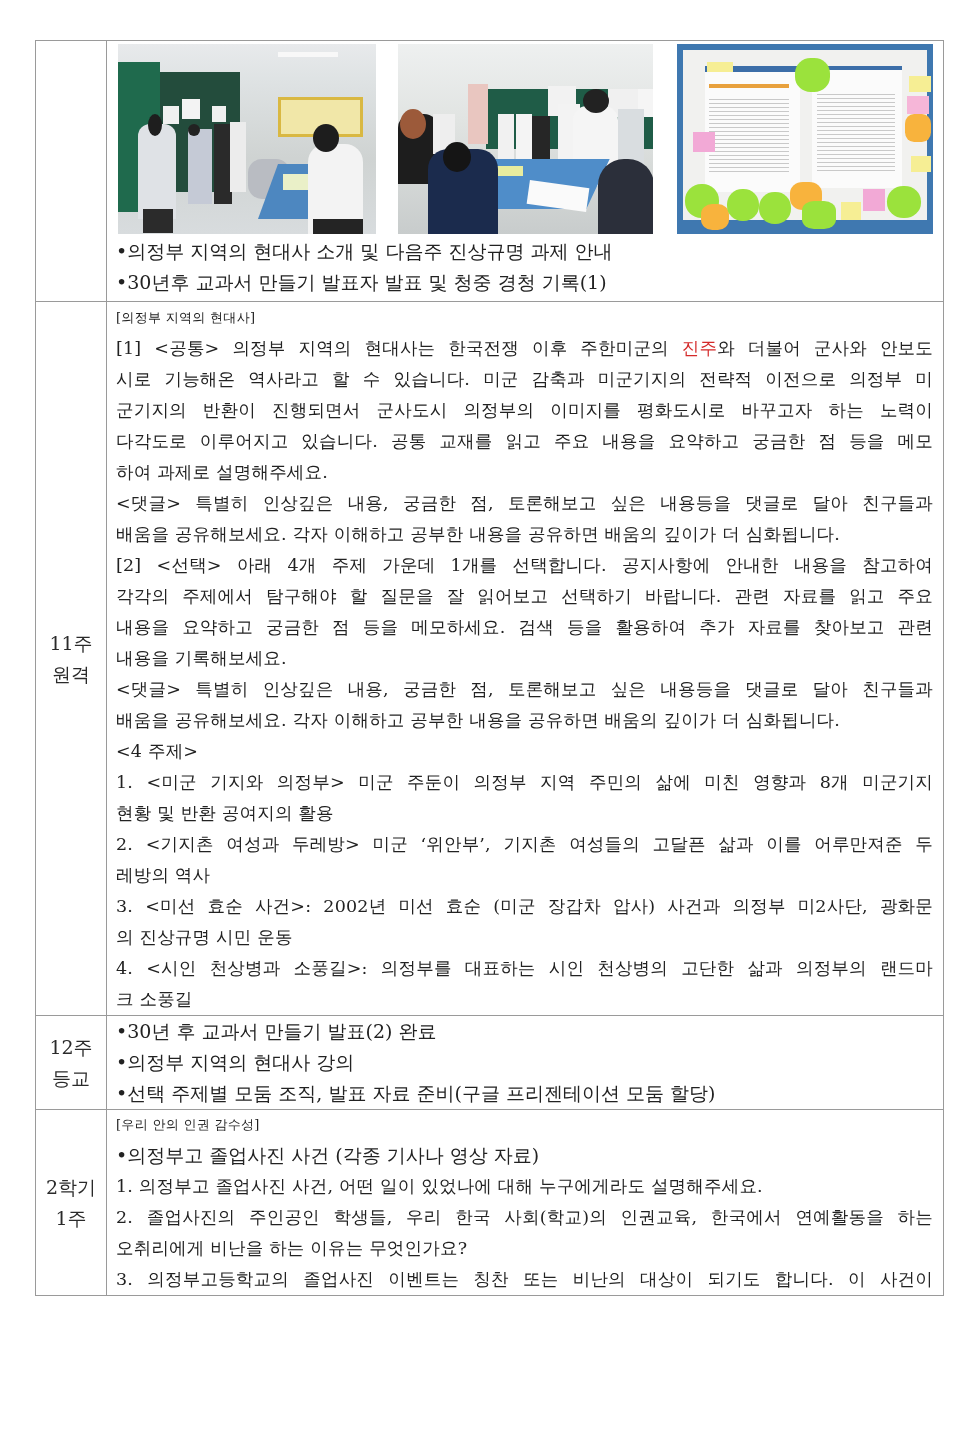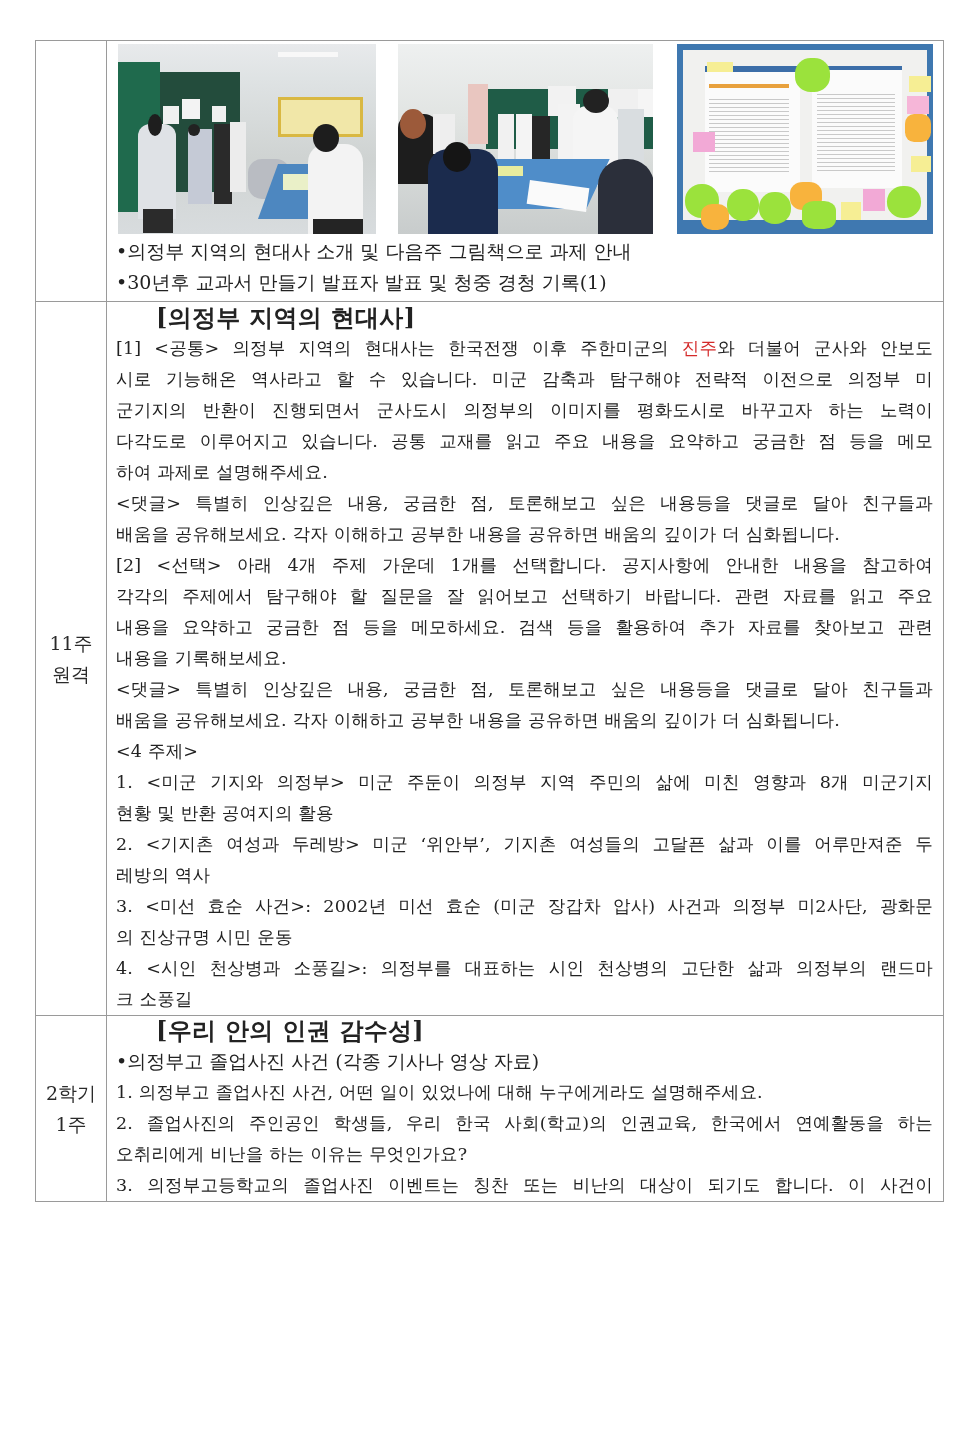--- a/index.html
+++ b/index.html
@@ -8,21 +8,21 @@
   .doc-table { position: absolute; left: 35px; top: 40px; width: 909px;
                border-collapse: collapse; table-layout: fixed; }
   .doc-table td { border: 1.5px solid #9a9a9a; vertical-align: top; padding: 0; }
   .week-col { width: 70px; text-align: center; vertical-align: middle !important;
               font-size: 19px; line-height: 31px; color: #2a2a2a; }
   .content-col { padding: 0 10px 0 9px !important; }
   .line { font-size: 17.5px; line-height: 31px; white-space: nowrap; overflow: hidden;
           text-align: justify; letter-spacing: 0.2px; }
   .line.just { text-align-last: justify; }
   .bullet-line { font-size: 19px; line-height: 31px; white-space: nowrap; }
-  .heading { font-size: 24px; line-height: 30px; font-weight: bold; letter-spacing: 0.3px; margin-left: 40px; }
+  .heading { font-size: 13px; line-height: 30px; font-weight: normal; letter-spacing: 0.3px; }
   .red { color: #d42a2a; margin-top: 17px; }
   .photos { display: flex; gap: 22px; padding-top: 3px; height: 192px; margin-left: 2px; }
   .photo { position: relative; overflow: hidden; height: 190px; }
   .photo1 { width: 258px; background: linear-gradient(180deg, #e8eaec 0%, #dfe3e4 18%, #cfd3d2 60%, #d8dcde 100%); }
   .photo2 { width: 256px; background: linear-gradient(180deg, #eef0f0 0%, #e1e4e2 40%, #c8cccc 100%); }
   .photo3 { width: 256px; background: #3f78b0; margin-left: 2px; }
   .shape { position: absolute; }
 </style>
 </head>
 <body>
@@ -97,34 +97,34 @@
           <div class="shape" style="left:24px;top:160px;width:28px;height:26px;background:#f8b33d;border-radius:40%;"></div>
           <div class="shape" style="left:50px;top:145px;width:32px;height:32px;background:#9be23c;border-radius:48%;"></div>
           <div class="shape" style="left:82px;top:148px;width:32px;height:32px;background:#9be23c;border-radius:48%;"></div>
           <div class="shape" style="left:113px;top:138px;width:32px;height:28px;background:#f8b33d;border-radius:40%;"></div>
           <div class="shape" style="left:125px;top:157px;width:34px;height:28px;background:#9be23c;border-radius:35%;"></div>
           <div class="shape" style="left:164px;top:158px;width:20px;height:18px;background:#f6ee94;"></div>
           <div class="shape" style="left:186px;top:145px;width:22px;height:22px;background:#f2a9d6;"></div>
           <div class="shape" style="left:210px;top:142px;width:34px;height:32px;background:#9be23c;border-radius:48%;"></div>
         </div>
       </div>
-      <div class="bullet-line">•의정부 지역의 현대사 소개 및 다음주 그림책으로 과제 안내</div>
+      <div class="bullet-line">•의정부 지역의 현대사 소개 및 다음주 진상규명 과제 안내</div>
       <div class="bullet-line">•30년후 교과서 만들기 발표자 발표 및 청중 경청 기록(1)</div>
     </td>
   </tr>
 
   <tr>
     <td class="week-col">
       <div>11주</div>
       <div>원격</div>
     </td>
     <td class="content-col" style="padding-top:1px !important;">
       <div class="heading">[의정부 지역의 현대사]</div>
       <div class="line just"><span>[1] &lt;공통&gt; 의정부 지역의 현대사는 한국전쟁 이후 주한미군의 </span><span class="red">진주</span><span>와 더불어 군사와 안보도</span></div>
-      <div class="line just">시로 기능해온 역사라고 할 수 있습니다. 미군 감축과 탐구해야 전략적 이전으로 의정부 미</div>
+      <div class="line just">시로 기능해온 역사라고 할 수 있습니다. 미군 감축과 미군기지의 전략적 이전으로 의정부 미</div>
       <div class="line just">군기지의 반환이 진행되면서 군사도시 의정부의 이미지를 평화도시로 바꾸고자 하는 노력이</div>
       <div class="line just">다각도로 이루어지고 있습니다. 공통 교재를 읽고 주요 내용을 요약하고 궁금한 점 등을 메모</div>
       <div class="line">하여 과제로 설명해주세요.</div>
       <div class="line just">&lt;댓글&gt; 특별히 인상깊은 내용, 궁금한 점, 토론해보고 싶은 내용등을 댓글로 달아 친구들과</div>
       <div class="line">배움을 공유해보세요. 각자 이해하고 공부한 내용을 공유하면 배움의 깊이가 더 심화됩니다.</div>
       <div class="line just">[2] &lt;선택&gt;  아래 4개 주제 가운데 1개를 선택합니다. 공지사항에 안내한 내용을 참고하여</div>
       <div class="line just">각각의 주제에서 탐구해야 할 질문을 잘 읽어보고 선택하기 바랍니다. 관련 자료를 읽고 주요</div>
       <div class="line just">내용을 요약하고 궁금한 점 등을 메모하세요. 검색 등을 활용하여 추가 자료를 찾아보고 관련</div>
       <div class="line">내용을 기록해보세요.</div>
       <div class="line just">&lt;댓글&gt; 특별히 인상깊은 내용, 궁금한 점, 토론해보고 싶은 내용등을 댓글로 달아 친구들과</div>
@@ -134,20 +134,31 @@
       <div class="line">현황 및 반환 공여지의 활용</div>
       <div class="line just">2. &lt;기지촌 여성과 두레방&gt; 미군 ‘위안부’, 기지촌 여성들의 고달픈 삶과 이를 어루만져준 두</div>
       <div class="line">레방의 역사</div>
       <div class="line just">3. &lt;미선 효순 사건&gt;:  2002년 미선 효순 (미군 장갑차 압사) 사건과 의정부 미2사단, 광화문</div>
       <div class="line">의 진상규명 시민 운동</div>
       <div class="line just">4. &lt;시인 천상병과 소풍길&gt;: 의정부를 대표하는 시인 천상병의 고단한 삶과 의정부의 랜드마</div>
       <div class="line">크 소풍길</div>
     </td>
   </tr>
 
+  <tr>
+    <td class="week-col">
+      <div>12주</div>
+      <div>등교</div>
+    </td>
+    <td class="content-col">
+      <div class="bullet-line">•30년 후 교과서 만들기 발표(2) 완료</div>
+      <div class="bullet-line">•의정부 지역의 현대사 강의</div>
+      <div class="bullet-line">•선택 주제별 모둠 조직, 발표 자료 준비(구글 프리젠테이션 모둠 할당)</div>
+    </td>
+  </tr>
 
 
 
   <tr>
     <td class="week-col">
       <div>2학기</div>
       <div>1주</div>
     </td>
     <td class="content-col">
       <div class="heading">[우리 안의 인권 감수성]</div>

